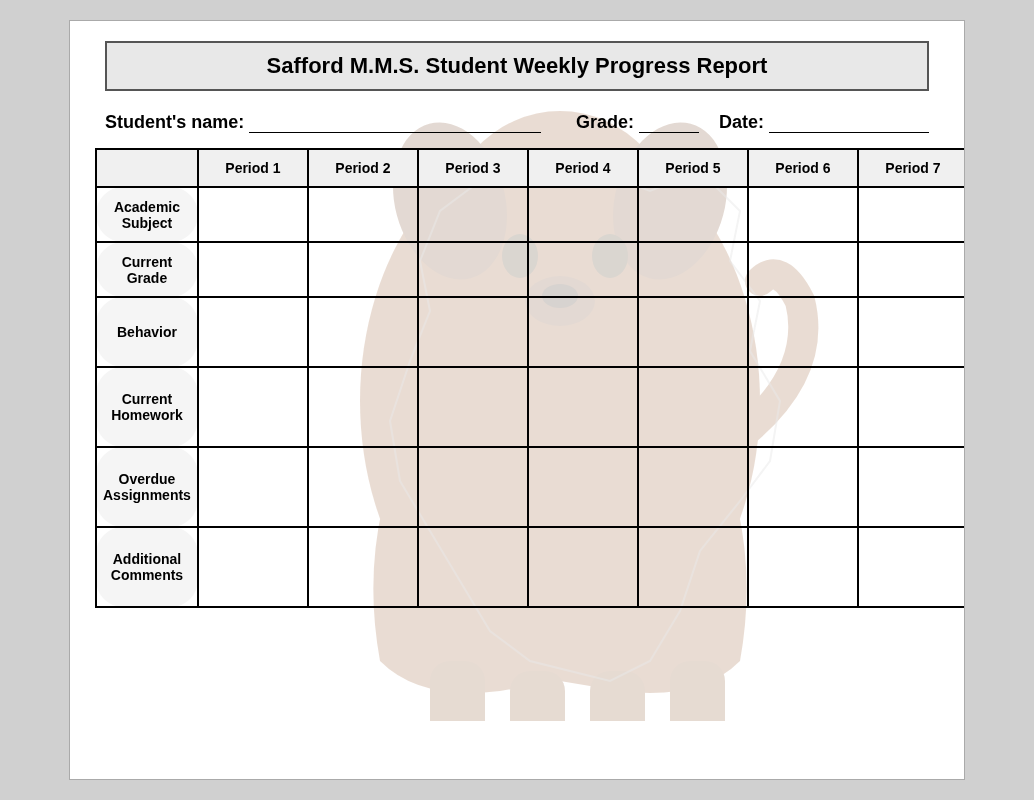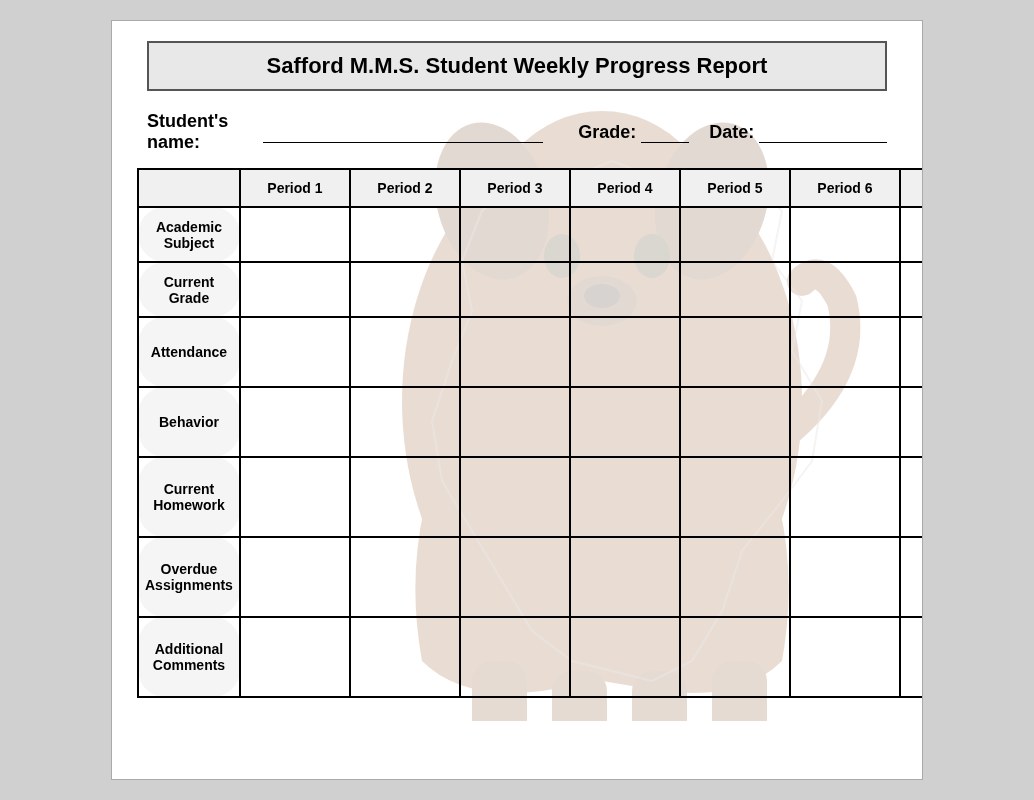--- a/index.html
+++ b/index.html
@@ -11,21 +11,21 @@
     body {
       background: #d0d0d0;
       display: flex;
       justify-content: center;
       align-items: center;
       min-height: 100vh;
       font-family: Arial, sans-serif;
     }
 
     .page {
-      width: 812px;
+      width: 896px;
       min-height: 760px;
       background: white;
       padding: 20px 25px;
       position: relative;
       overflow: hidden;
       border: 1px solid #aaa;
     }
 
     
     .watermark {
@@ -226,30 +226,20 @@
           <td class="row-label">Current<br>Grade</td>
           <td class="data-cell"></td>
           <td class="data-cell"></td>
           <td class="data-cell"></td>
           <td class="data-cell"></td>
           <td class="data-cell"></td>
           <td class="data-cell"></td>
           <td class="data-cell"></td>
         </tr>
 
-        <tr class="tall-row">
-          <td class="row-label">Attendance</td>
-          <td class="data-cell"></td>
-          <td class="data-cell"></td>
-          <td class="data-cell"></td>
-          <td class="data-cell"></td>
-          <td class="data-cell"></td>
-          <td class="data-cell"></td>
-          <td class="data-cell"></td>
-        </tr>
 
         <tr class="tall-row">
           <td class="row-label">Behavior</td>
           <td class="data-cell"></td>
           <td class="data-cell"></td>
           <td class="data-cell"></td>
           <td class="data-cell"></td>
           <td class="data-cell"></td>
           <td class="data-cell"></td>
           <td class="data-cell"></td>

